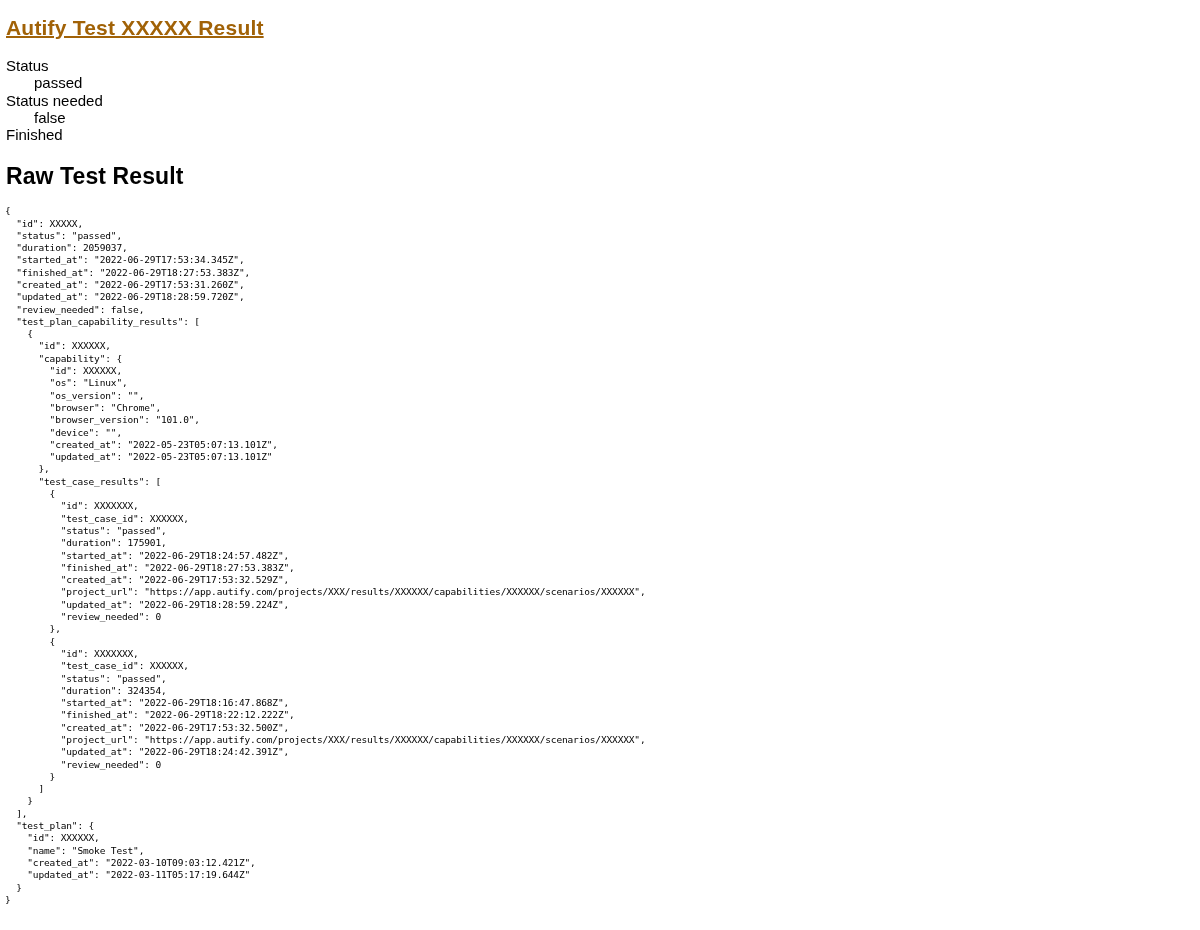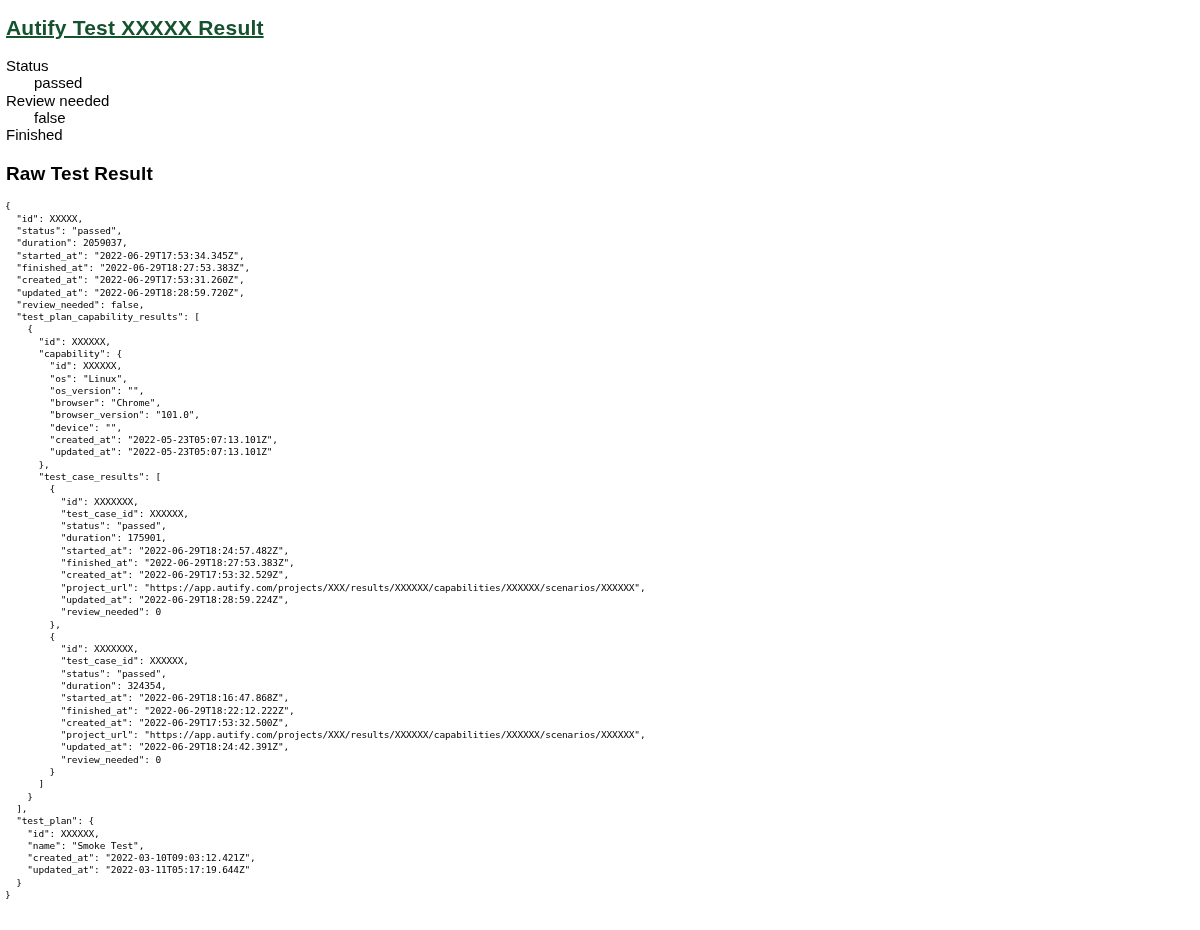--- a/index.html
+++ b/index.html
@@ -18,35 +18,35 @@
     width: 1200px;
   }
   h1.page-title {
     margin: 12px 0 0 0;
     font-size: 21px;
     line-height: 1.15;
     font-weight: 700;
     letter-spacing: 0.2px;
   }
   h1.page-title a {
-    color: #14532d;
+    color: #a16207;
     text-decoration: underline;
     text-decoration-thickness: 2px;
     cursor: pointer;
   }
   dl.summary {
     margin: 17px 0 0 0;
     font-size: 15px;
     line-height: 17.3px;
   }
   dl.summary dt { margin: 0; }
   dl.summary dd { margin: 0 0 0 28px; }
   h2.raw-heading {
     margin: 19px 0 0 0;
-    font-size: 19px;
+    font-size: 23px;
     font-weight: 700;
     line-height: 1.2;
     letter-spacing: 0.1px;
   }
   pre.raw-json {
     margin: 15px 0 0 -1px;
     font-family: "DejaVu Sans Mono", "Liberation Mono", monospace;
     font-size: 9.5px;
     line-height: 12.3px;
     letter-spacing: -0.15px;
@@ -58,21 +58,21 @@
 <body>
 
 <div class="page">
 
   <h1 class="page-title"><a href="#">Autify Test XXXXX Result</a></h1>
 
   <dl class="summary">
     <dt>Status</dt>
     <dd>passed</dd>
 
-    <dt>Review needed</dt>
+    <dt>Status needed</dt>
     <dd>false</dd>
 
     <dt>Finished</dt>
   </dl>
 
   <h2 class="raw-heading">Raw Test Result</h2>
 
   <pre class="raw-json">{
   "id": XXXXX,
   "status": "passed",

